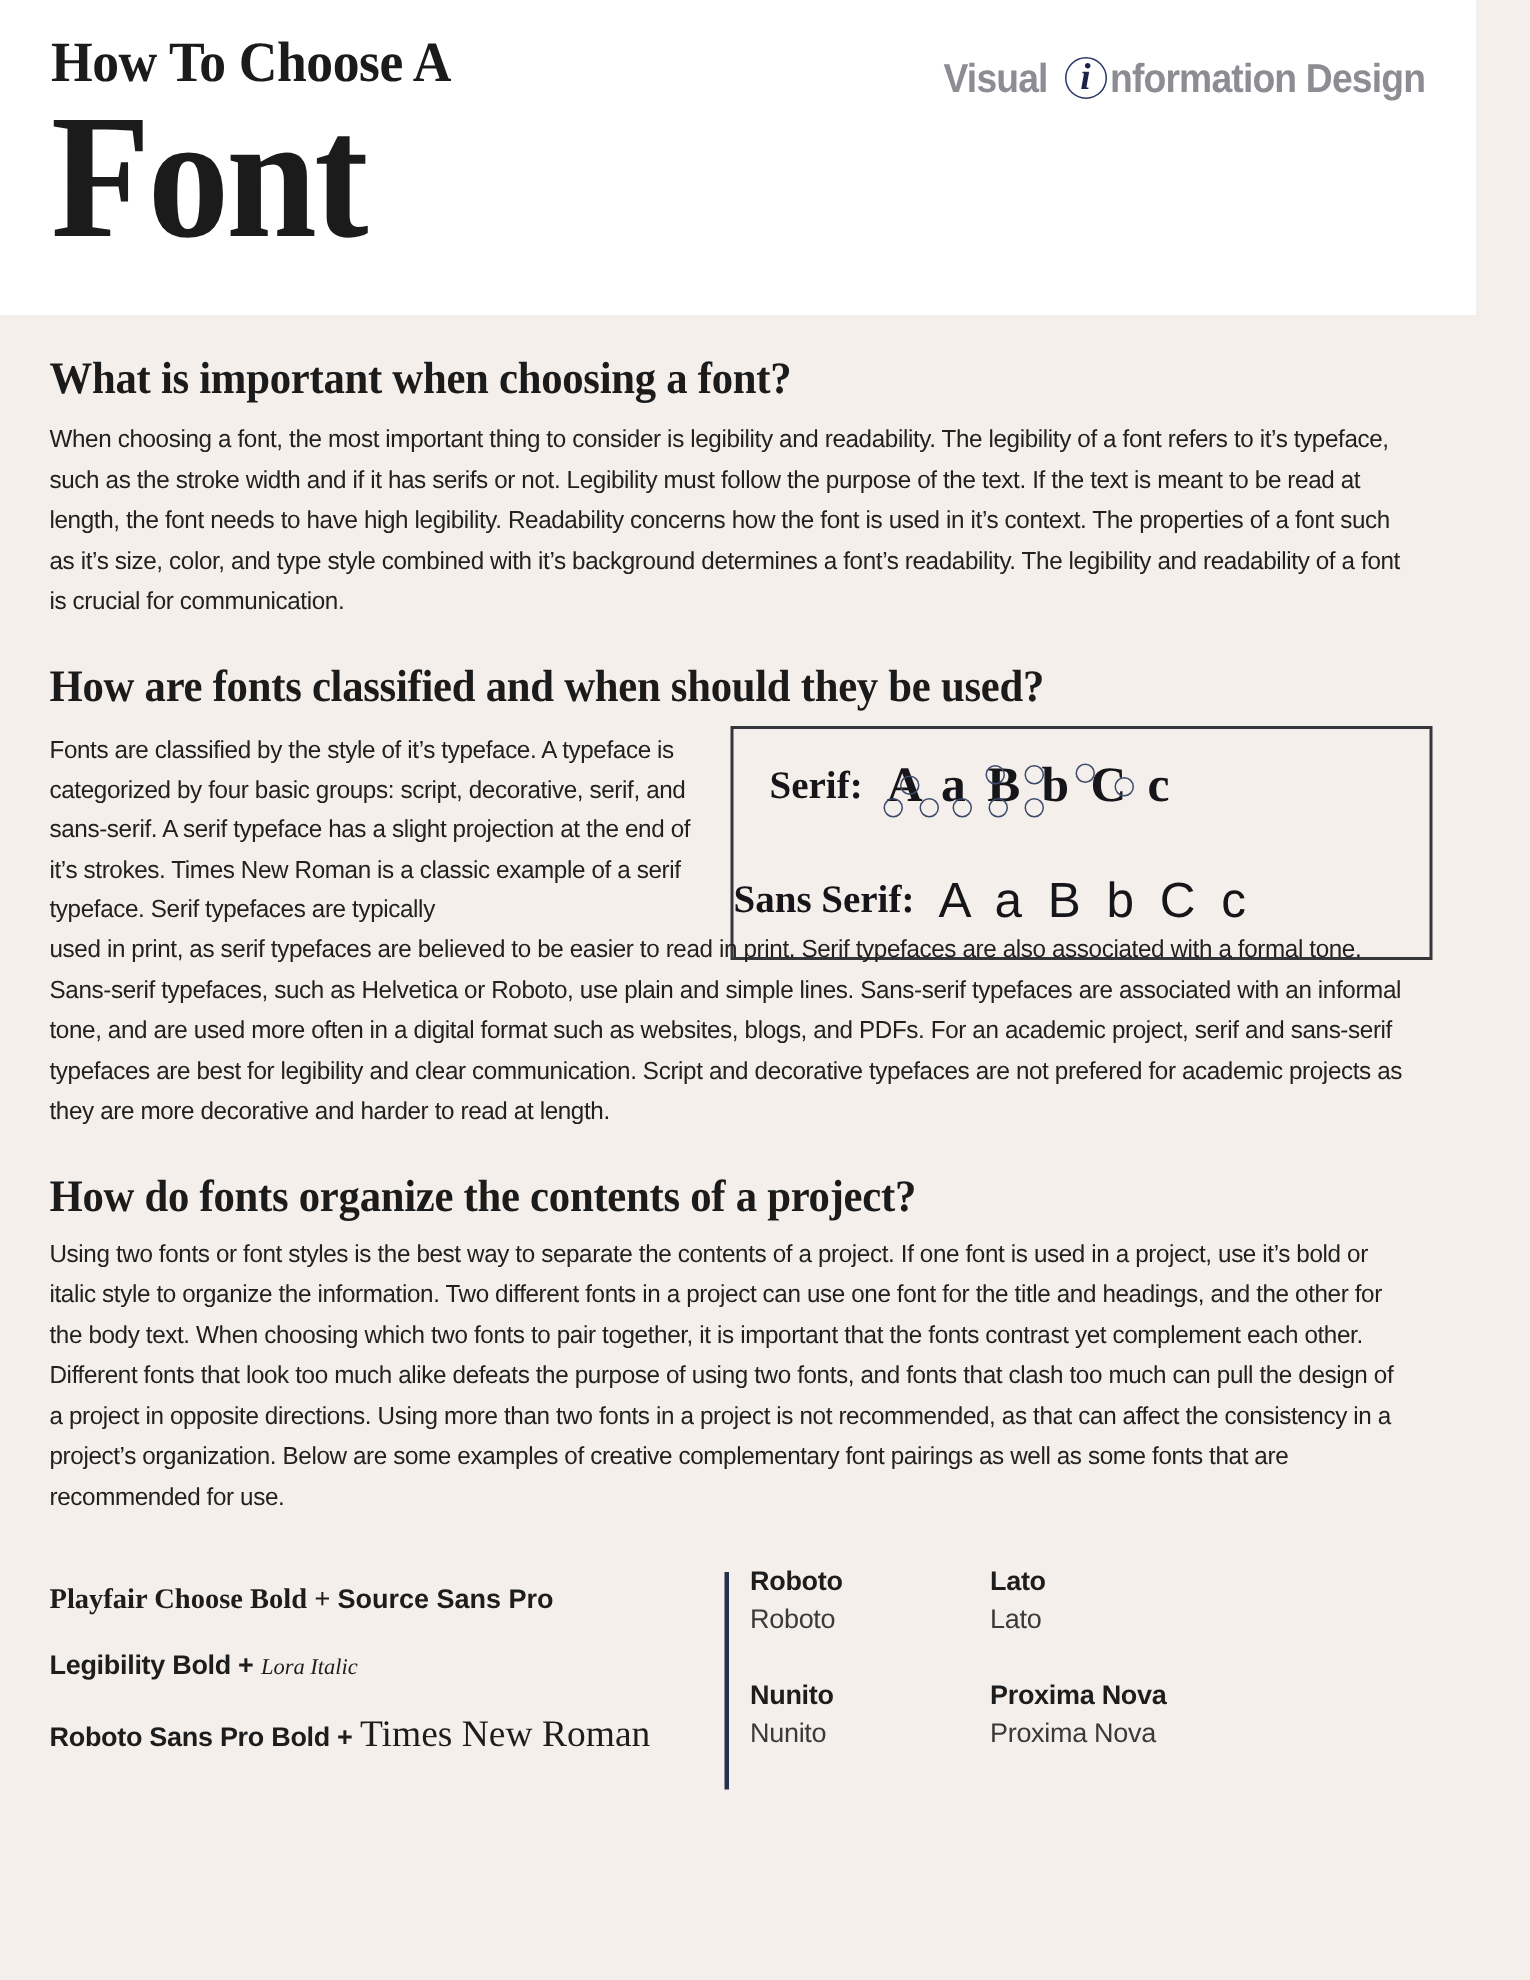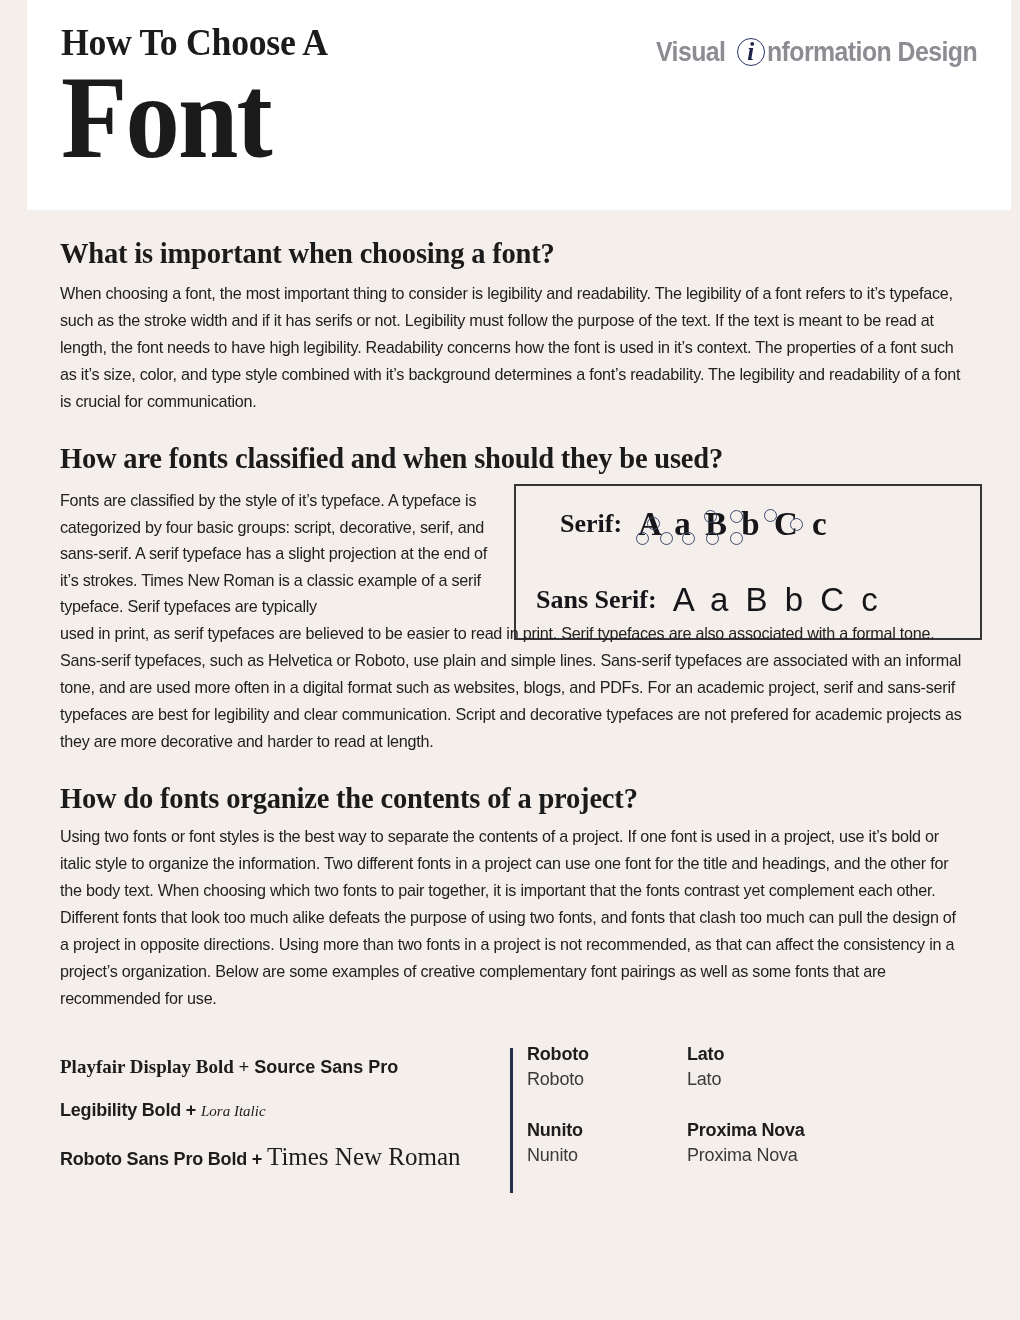--- a/index.html
+++ b/index.html
@@ -13,21 +13,20 @@
     background: #f4efeb;
     font-family: "Liberation Sans", sans-serif;
     color: #20211f;
     overflow: hidden;
   }
   .page {
     position: relative;
     width: 984px;
     height: 1320px;
     box-sizing: border-box;
-    margin-left: 27px;
   }
 
   
   .header {
     position: relative;
     height: 210px;
     background: #ffffff;
     box-sizing: border-box;
   }
   .title-block {
@@ -160,21 +159,20 @@
     width: 468px;
     height: 156px;
     border: 2px solid #35353a;
     background: #f4efeb;
     box-sizing: border-box;
   }
   .sample-row {
     display: flex;
     align-items: center;
     height: 50%;
-    padding-left: 20px;
     box-sizing: border-box;
   }
   .sample-label {
     font-family: "Liberation Serif", "DejaVu Serif", serif;
     font-weight: bold;
     font-size: 26px;
     color: #16161a;
     white-space: nowrap;
   }
   .sample-row.serif-row .sample-label { margin-left: 24px; }
@@ -384,21 +382,21 @@
     <div class="sec3">
       <h2 class="section-heading">How do fonts organize the contents of a project?</h2>
       <p class="body-text">Using two fonts or font styles is the best way to separate the contents of a project. If one font is used in a project, use it’s bold or italic style to organize the information. Two different fonts in a project can use one font for the title and headings, and the other for the body text. When choosing which two fonts to pair together, it is important that the fonts contrast yet complement each other. Different fonts that look too much alike defeats the purpose of using two fonts, and fonts that clash too much can pull the design of a project in opposite directions. Using more than two fonts in a project is not recommended, as that can affect the consistency in a project’s organization. Below are some examples of creative complementary font pairings as well as some fonts that are recommended for use.</p>
     </div>
 
     <div class="pairings-wrap">
       <div class="divider"></div>
 
       <div class="pair-col">
         <div class="pair-line">
-          <span class="pair-a-serif">Playfair Display Bold</span>
+          <span class="pair-a-serif">Playfair Choose Bold</span>
           <span class="pair-plus-serif">+</span>
           <span class="pair-b-sans">Source Sans Pro</span>
         </div>
         <div class="pair-line">
           <span class="pair-a-sans">Legibility Bold</span>
           <span class="pair-plus">+</span>
           <span class="pair-b-serif-italic">Lora Italic</span>
         </div>
         <div class="pair-line">
           <span class="pair-a-sans">Roboto Sans Pro Bold</span>

